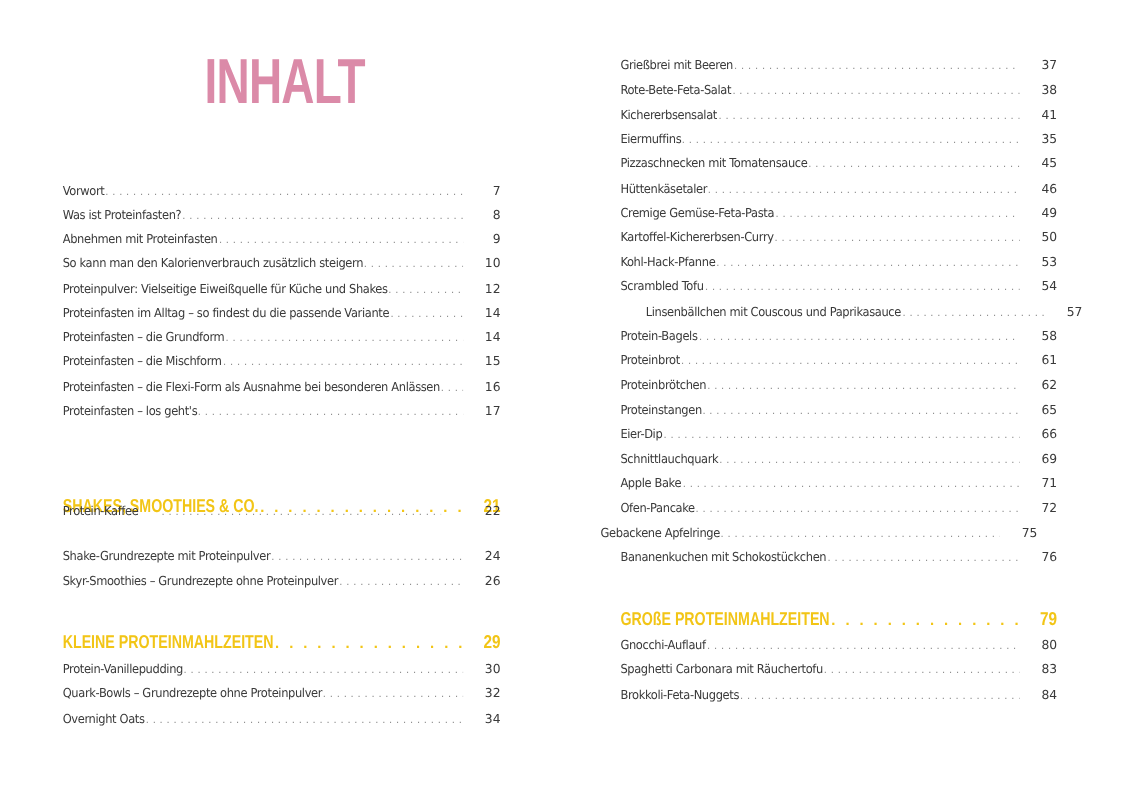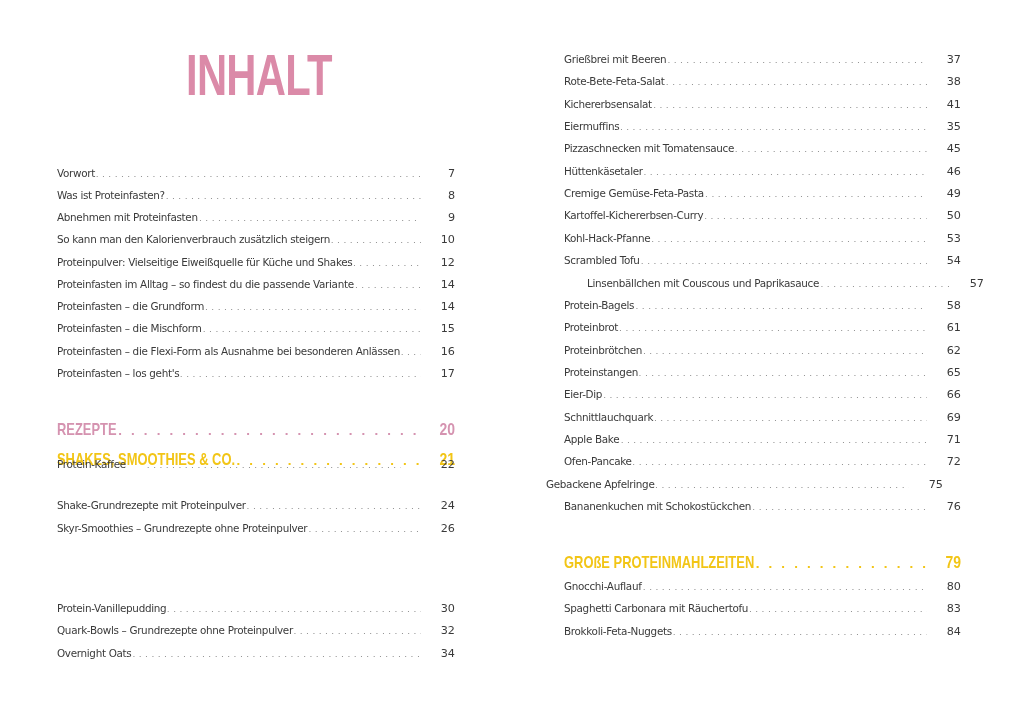--- a/index.html
+++ b/index.html
@@ -158,25 +158,20 @@
       <span class="dots"></span>
       <span class="page-num">16</span>
     </div>
     <div class="entry" style="left:57px; top:367px; width:398px;">
       <span class="label" style="margin-right: -9.69046px;">Proteinfasten – los geht's</span>
       <span class="dots"></span>
       <span class="page-num">17</span>
     </div>
   </div>
 
-  <div class="entry heading pink" style="left:57px; top:420px; width:398px;">
-    <span class="label" style="margin-right: -18.4113px;">REZEPTE</span>
-    <span class="dots"></span>
-    <span class="page-num">20</span>
-  </div>
 
   <div class="entry heading yellow" style="left:57px; top:450px; width:398px;">
     <span class="label" style="margin-right: -55.97px;">SHAKES, SMOOTHIES &amp; CO.</span>
     <span class="dots"></span>
     <span class="page-num">21</span>
   </div>
 
   <div class="toc-block">
     <div class="entry" style="left:57px; top:458px; width:398px;gap:20px;">
       <span class="label" style="margin-right: -5.18px;">Protein-Kaffee</span>
@@ -188,20 +183,25 @@
       <span class="dots"></span>
       <span class="page-num">24</span>
     </div>
     <div class="entry" style="left:57px; top:522px; width:398px;">
       <span class="label" style="margin-right: -18.6702px;">Skyr-Smoothies – Grundrezepte ohne Proteinpulver</span>
       <span class="dots"></span>
       <span class="page-num">26</span>
     </div>
   </div>
 
+  <div class="entry heading yellow" style="left:57px; top:574px; width:398px;">
+    <span class="label" style="margin-right: -60.3494px;">KLEINE PROTEINMAHLZEITEN</span>
+    <span class="dots"></span>
+    <span class="page-num">29</span>
+  </div>
 
   <div class="toc-block">
     <div class="entry" style="left:57px; top:602px; width:398px;">
       <span class="label" style="margin-right: -8.69594px;">Protein-Vanillepudding</span>
       <span class="dots"></span>
       <span class="page-num">30</span>
     </div>
     <div class="entry" style="left:57px; top:624px; width:398px;">
       <span class="label" style="margin-right: -18.1578px;">Quark-Bowls – Grundrezepte ohne Proteinpulver</span>
       <span class="dots"></span>

